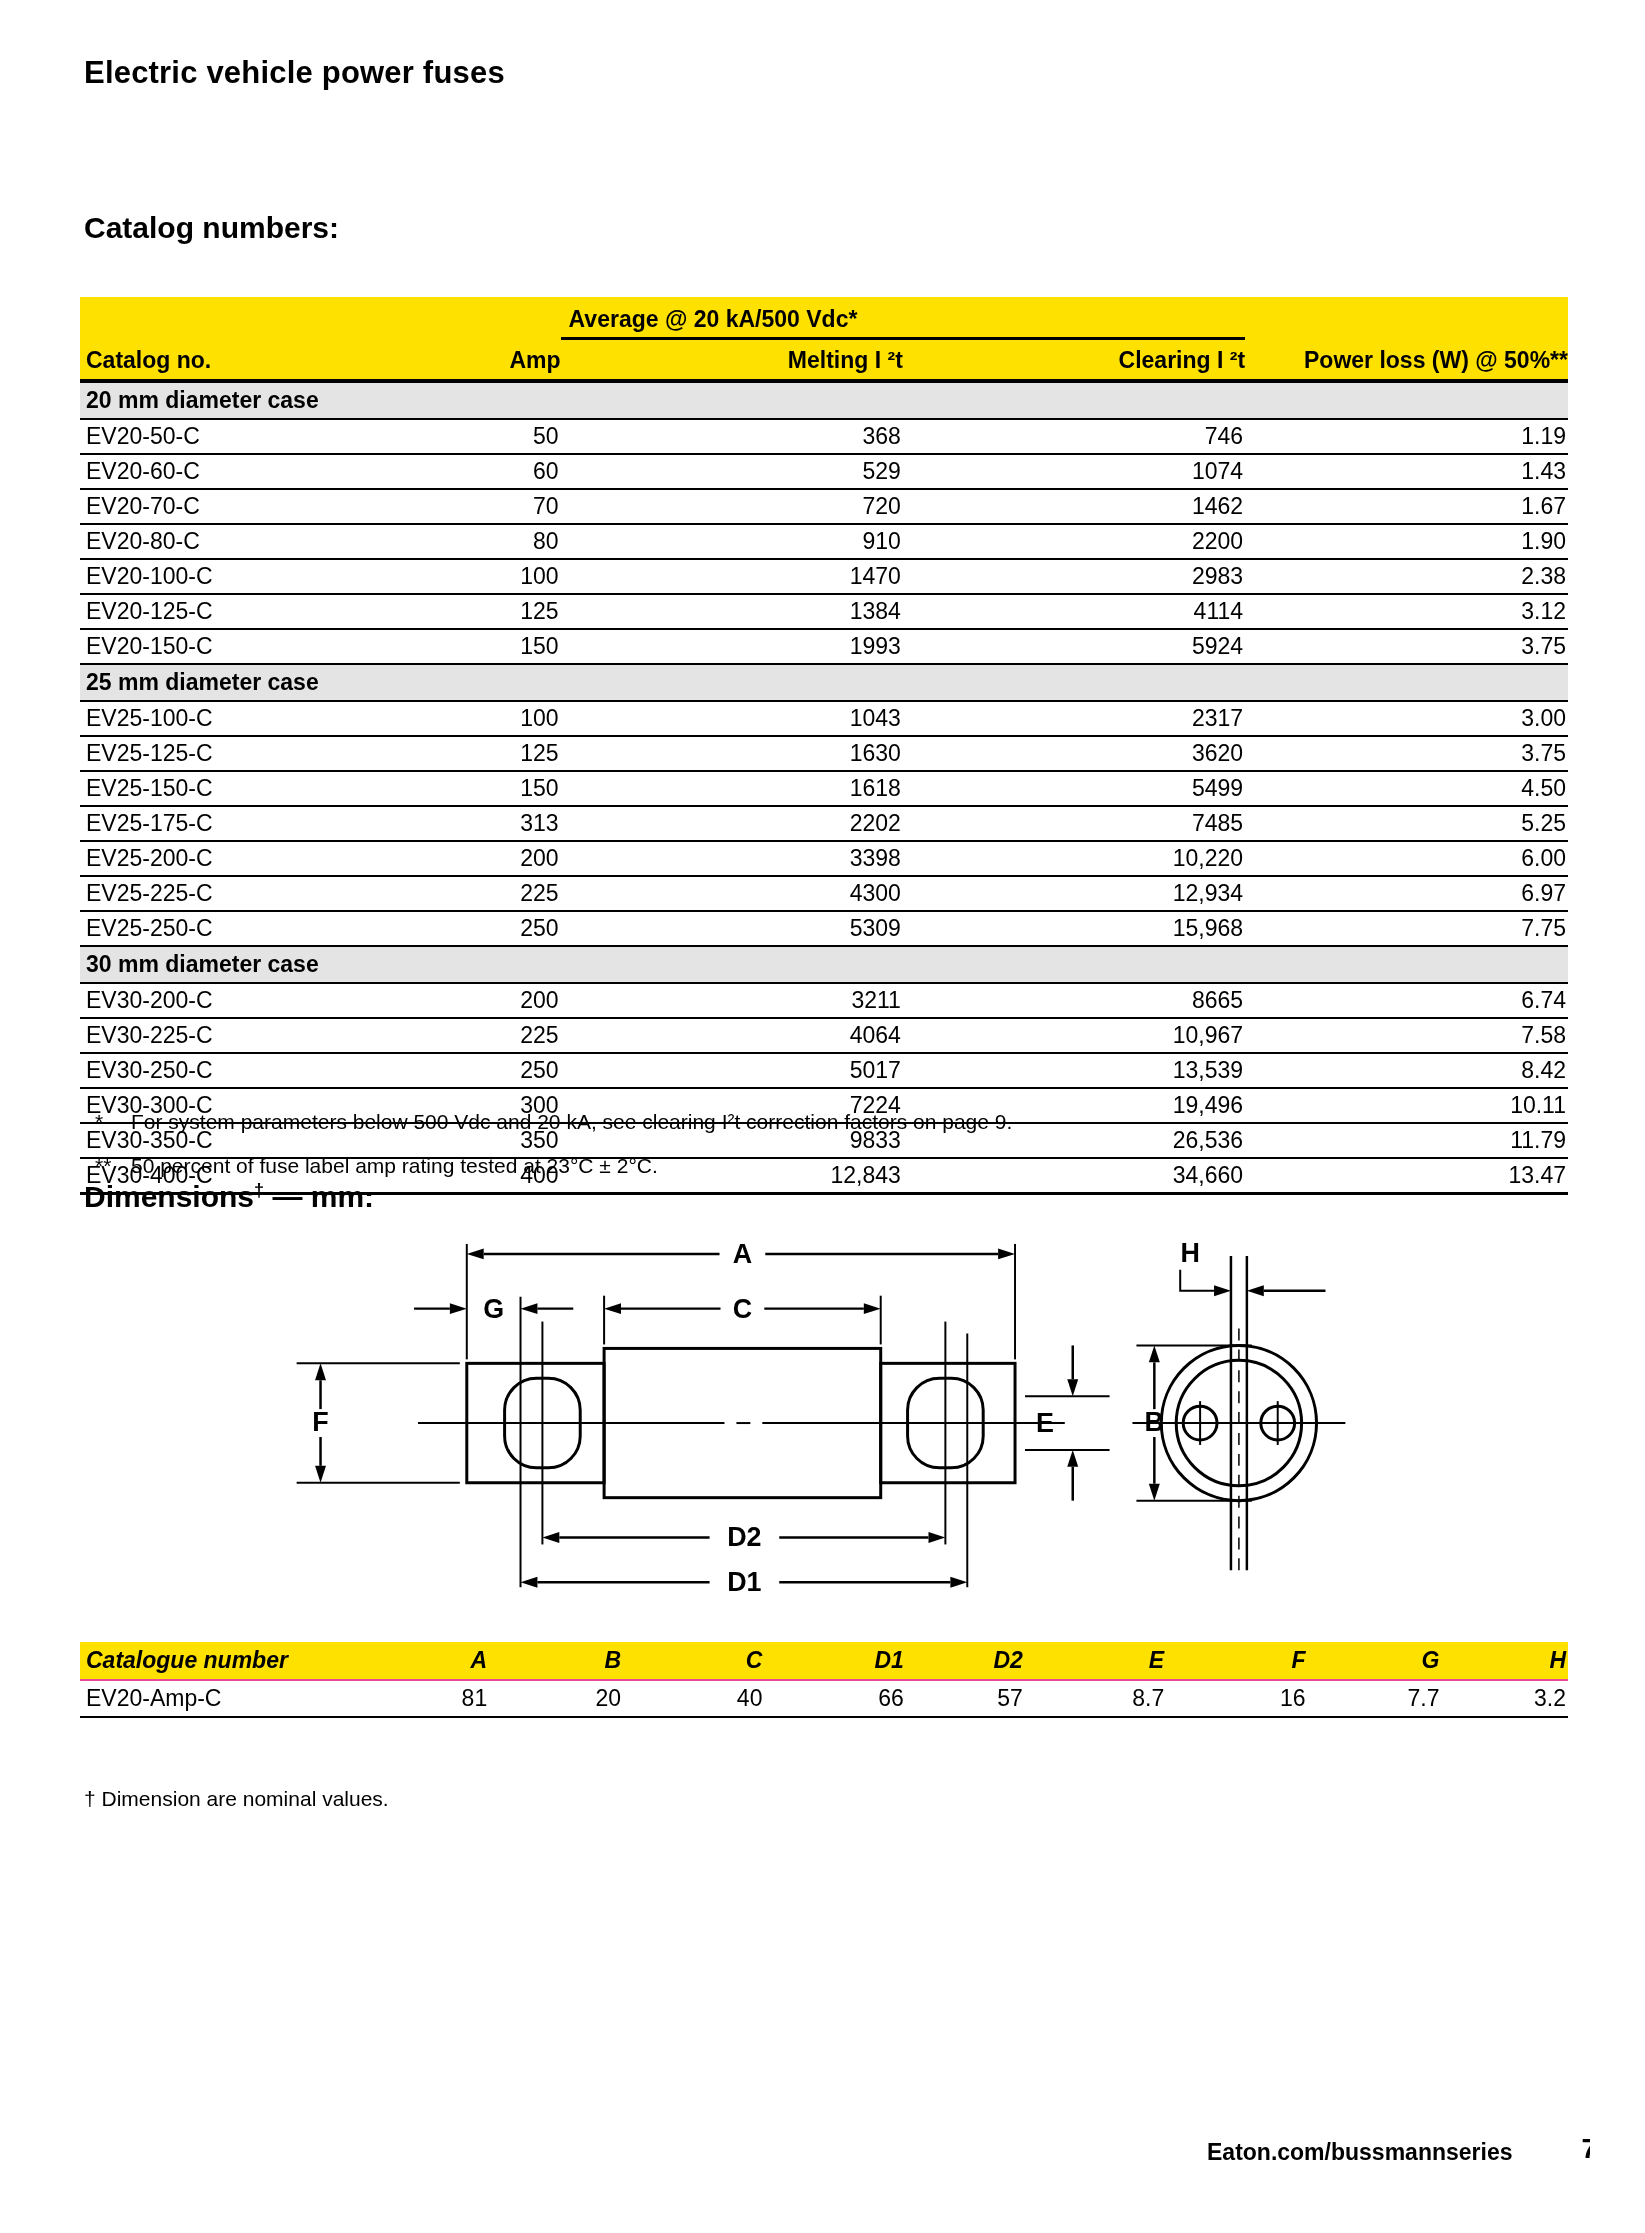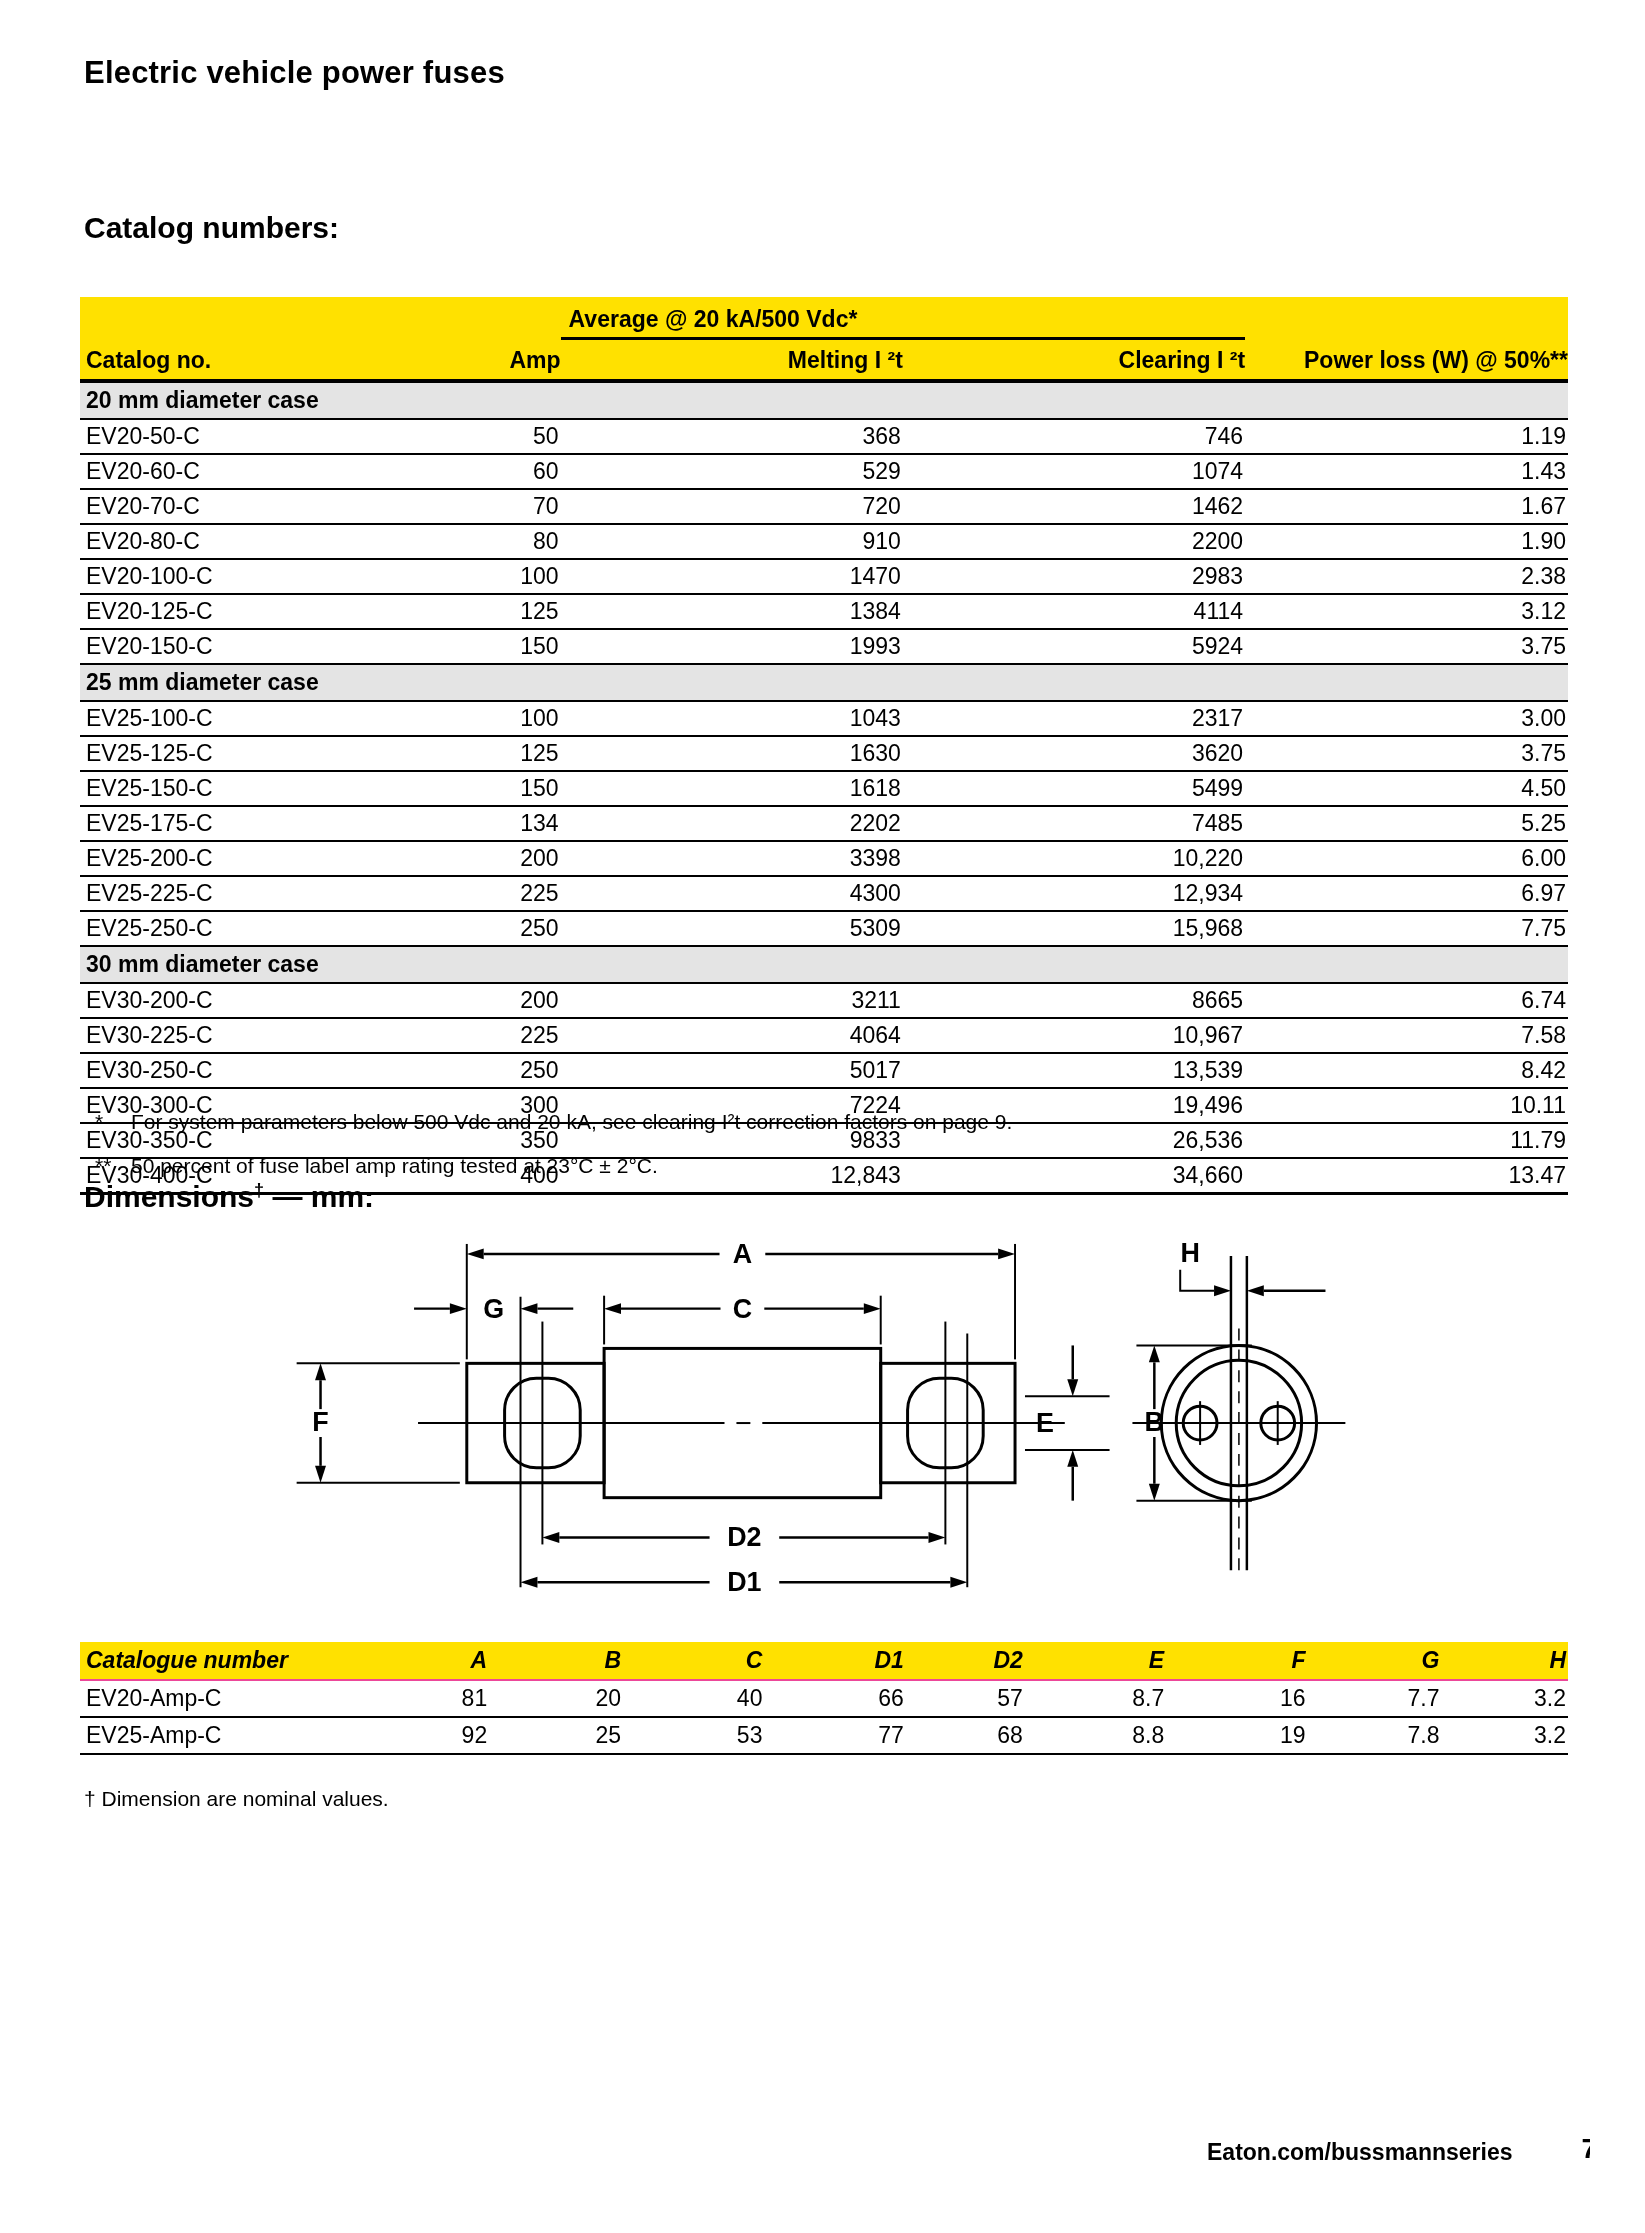--- a/index.html
+++ b/index.html
@@ -163,21 +163,21 @@
         </tr>
         <tr>
           <td class="cell-left">EV25-150-C</td>
           <td class="cell-num">150</td>
           <td class="cell-num">1618</td>
           <td class="cell-num">5499</td>
           <td class="cell-num">4.50</td>
         </tr>
         <tr>
           <td class="cell-left">EV25-175-C</td>
-          <td class="cell-num">134</td>
+          <td class="cell-num">313</td>
           <td class="cell-num">2202</td>
           <td class="cell-num">7485</td>
           <td class="cell-num">5.25</td>
         </tr>
         <tr>
           <td class="cell-left">EV25-200-C</td>
           <td class="cell-num">200</td>
           <td class="cell-num">3398</td>
           <td class="cell-num">10,220</td>
           <td class="cell-num">6.00</td>
@@ -376,32 +376,20 @@
           <td class="cell-num">81</td>
           <td class="cell-num">20</td>
           <td class="cell-num">40</td>
           <td class="cell-num">66</td>
           <td class="cell-num">57</td>
           <td class="cell-num">8.7</td>
           <td class="cell-num">16</td>
           <td class="cell-num">7.7</td>
           <td class="cell-num">3.2</td>
         </tr>
-        <tr>
-          <td class="cell-left">EV25-Amp-C</td>
-          <td class="cell-num">92</td>
-          <td class="cell-num">25</td>
-          <td class="cell-num">53</td>
-          <td class="cell-num">77</td>
-          <td class="cell-num">68</td>
-          <td class="cell-num">8.8</td>
-          <td class="cell-num">19</td>
-          <td class="cell-num">7.8</td>
-          <td class="cell-num">3.2</td>
-        </tr>
       </tbody>
   </table>
 
   <div class="dims-footnote"><span>†</span> <span>Dimension are nominal values.</span></div>
 
   <div class="footer-url">Eaton.com/bussmannseries</div>
   <div class="footer-page">7</div>
 
 </div>
 

